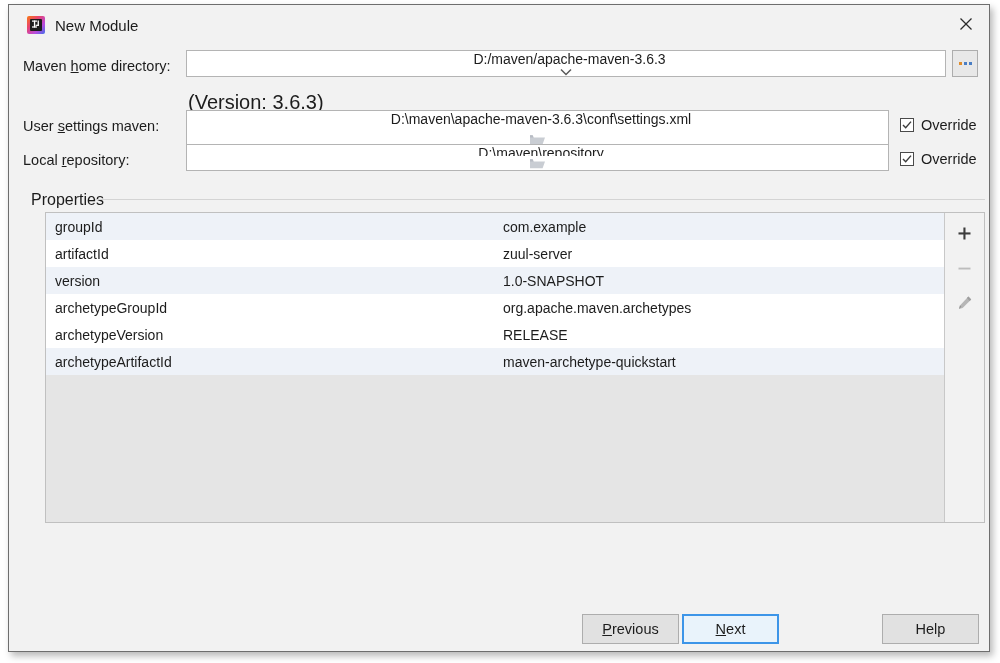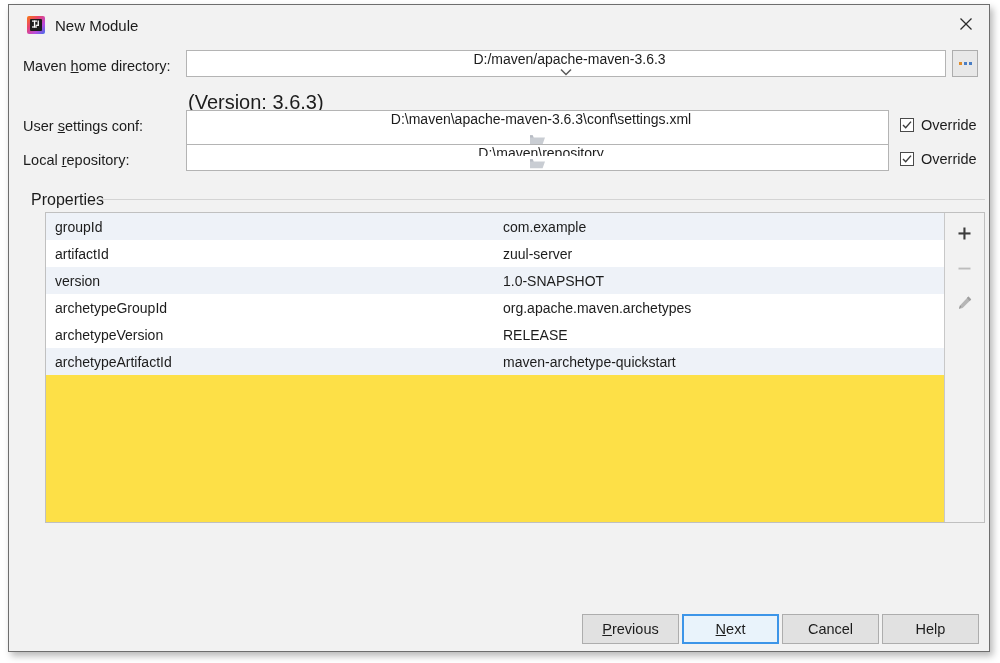--- a/index.html
+++ b/index.html
@@ -192,21 +192,21 @@
     height: 311px;
     border: 1px solid #c0c0c0;
     background: #ffffff;
     box-sizing: border-box;
     display: flex;
   }
   .props-table {
     flex: 1 1 auto;
     height: 100%;
     overflow: hidden;
-    background: #fde047;
+    background: #e5e5e5;
   }
   .prow {
     height: 27px;
     display: flex;
     align-items: center;
     font-size: 14px;
     color: #1c1c1c;
     background: #ffffff;
     cursor: default;
   }
@@ -315,21 +315,21 @@
     </div>
 
     <div class="browse-btn" style="left:943px; top:45px; width:26px; height:27px;">
       <i style="background:#e08c2a;"></i>
         <i style="background:#4a7ec4;"></i>
         <i style="background:#4a7ec4;"></i>
     </div>
 
     <div class="version-note" style="left:179px; top:86px;">(Version: 3.6.3)</div>
 
-    <div class="form-label" style="left:14px; top:112px;"><span>User </span><span class="mn">s</span><span>ettings conf:</span></div>
+    <div class="form-label" style="left:14px; top:112px;"><span>User </span><span class="mn">s</span><span>ettings maven:</span></div>
 
     <div class="textfield" style="left:177px; top:105px; width:703px; height:37px;">
       <span class="tf-val">D:\maven\apache-maven-3.6.3\conf\settings.xml</span>
       <span class="tf-folder">
         <svg width="17" height="14" viewBox="0 0 17 14">
           <path d="M1 3.2 L1 12.3 L13.6 12.3 L16 5.6 L4.6 5.6 L3.6 3.2 Z" fill="#c9cdd3"></path>
           <path d="M1 3.2 L1 5.6 L4.6 5.6 L3.6 3.2 Z" fill="#b8bcc4"></path>
         </svg>
       </span>
     </div>
@@ -421,18 +421,17 @@
         <span class="mn">P</span>
         <span>revious</span>
       </div>
 
     <div class="btn default" style="left:673px; top:609px; width:97px;">
         <span></span>
         <span class="mn">N</span>
         <span>ext</span>
       </div>
 
-    <div class="btn" style="left:773px; top:609px; width:97px;">Cancel</div>
 
     <div class="btn" style="left:873px; top:609px; width:97px;">Help</div>
 
   </div>
 </div>
 
 </body></html>

